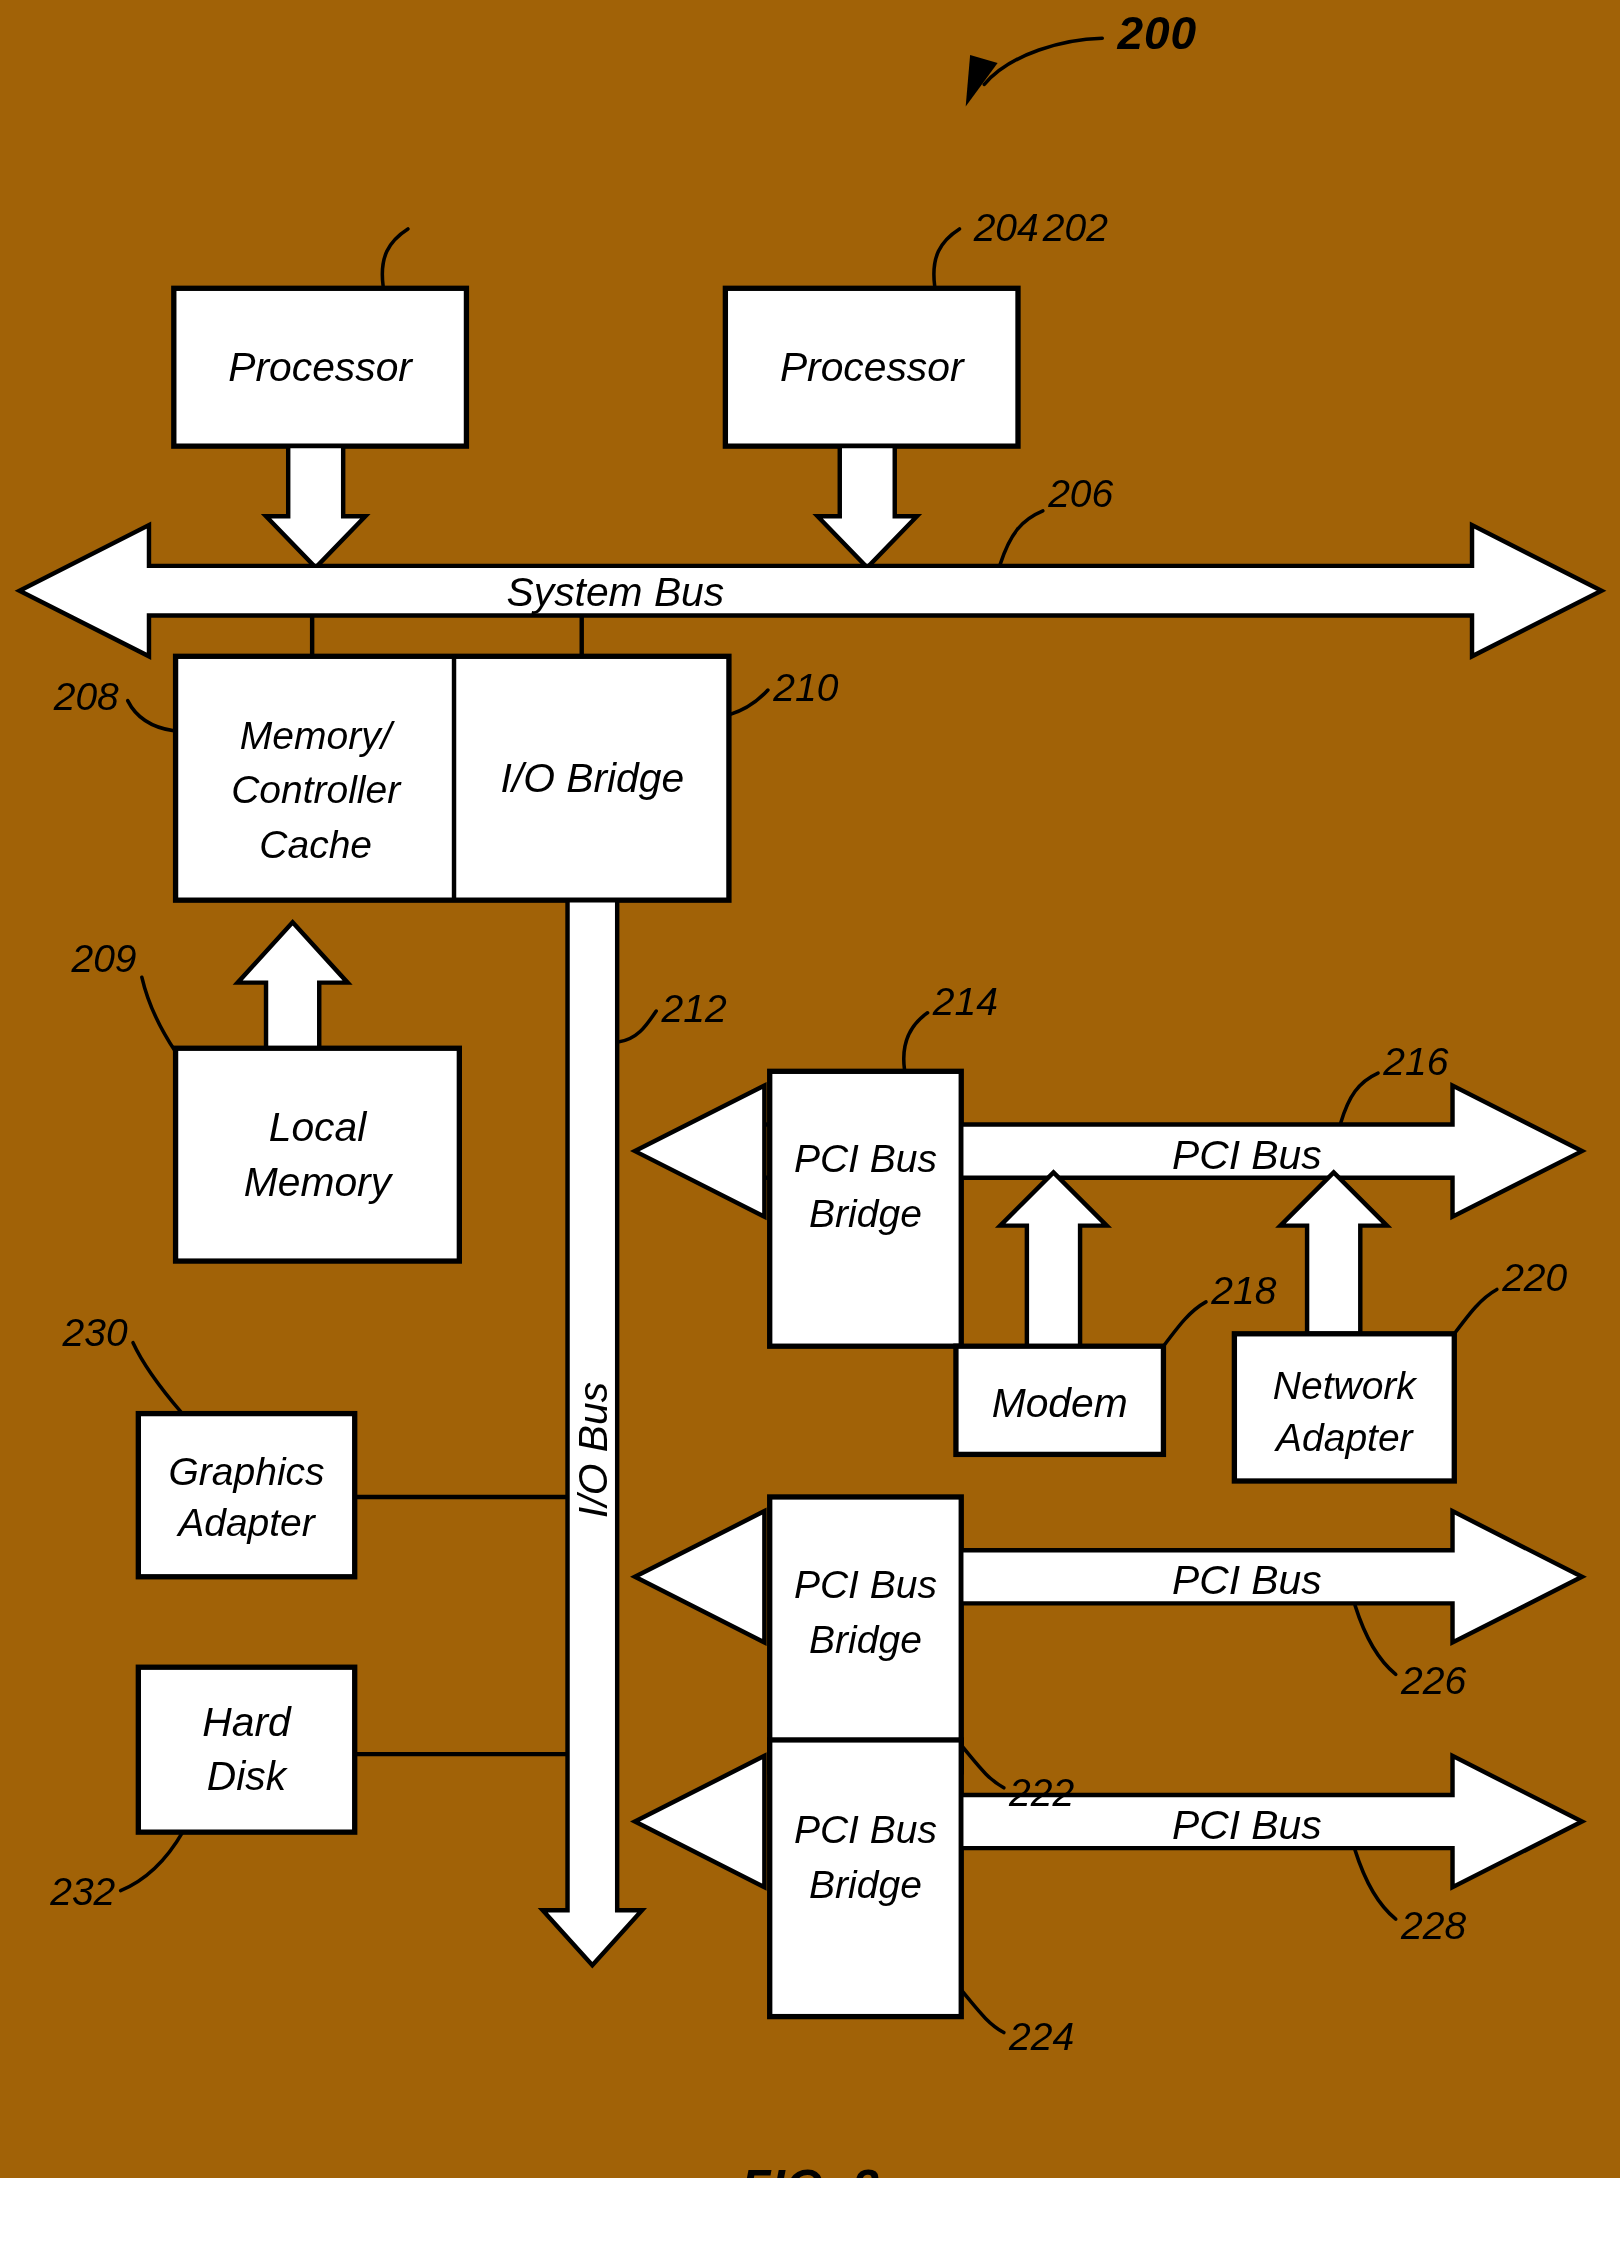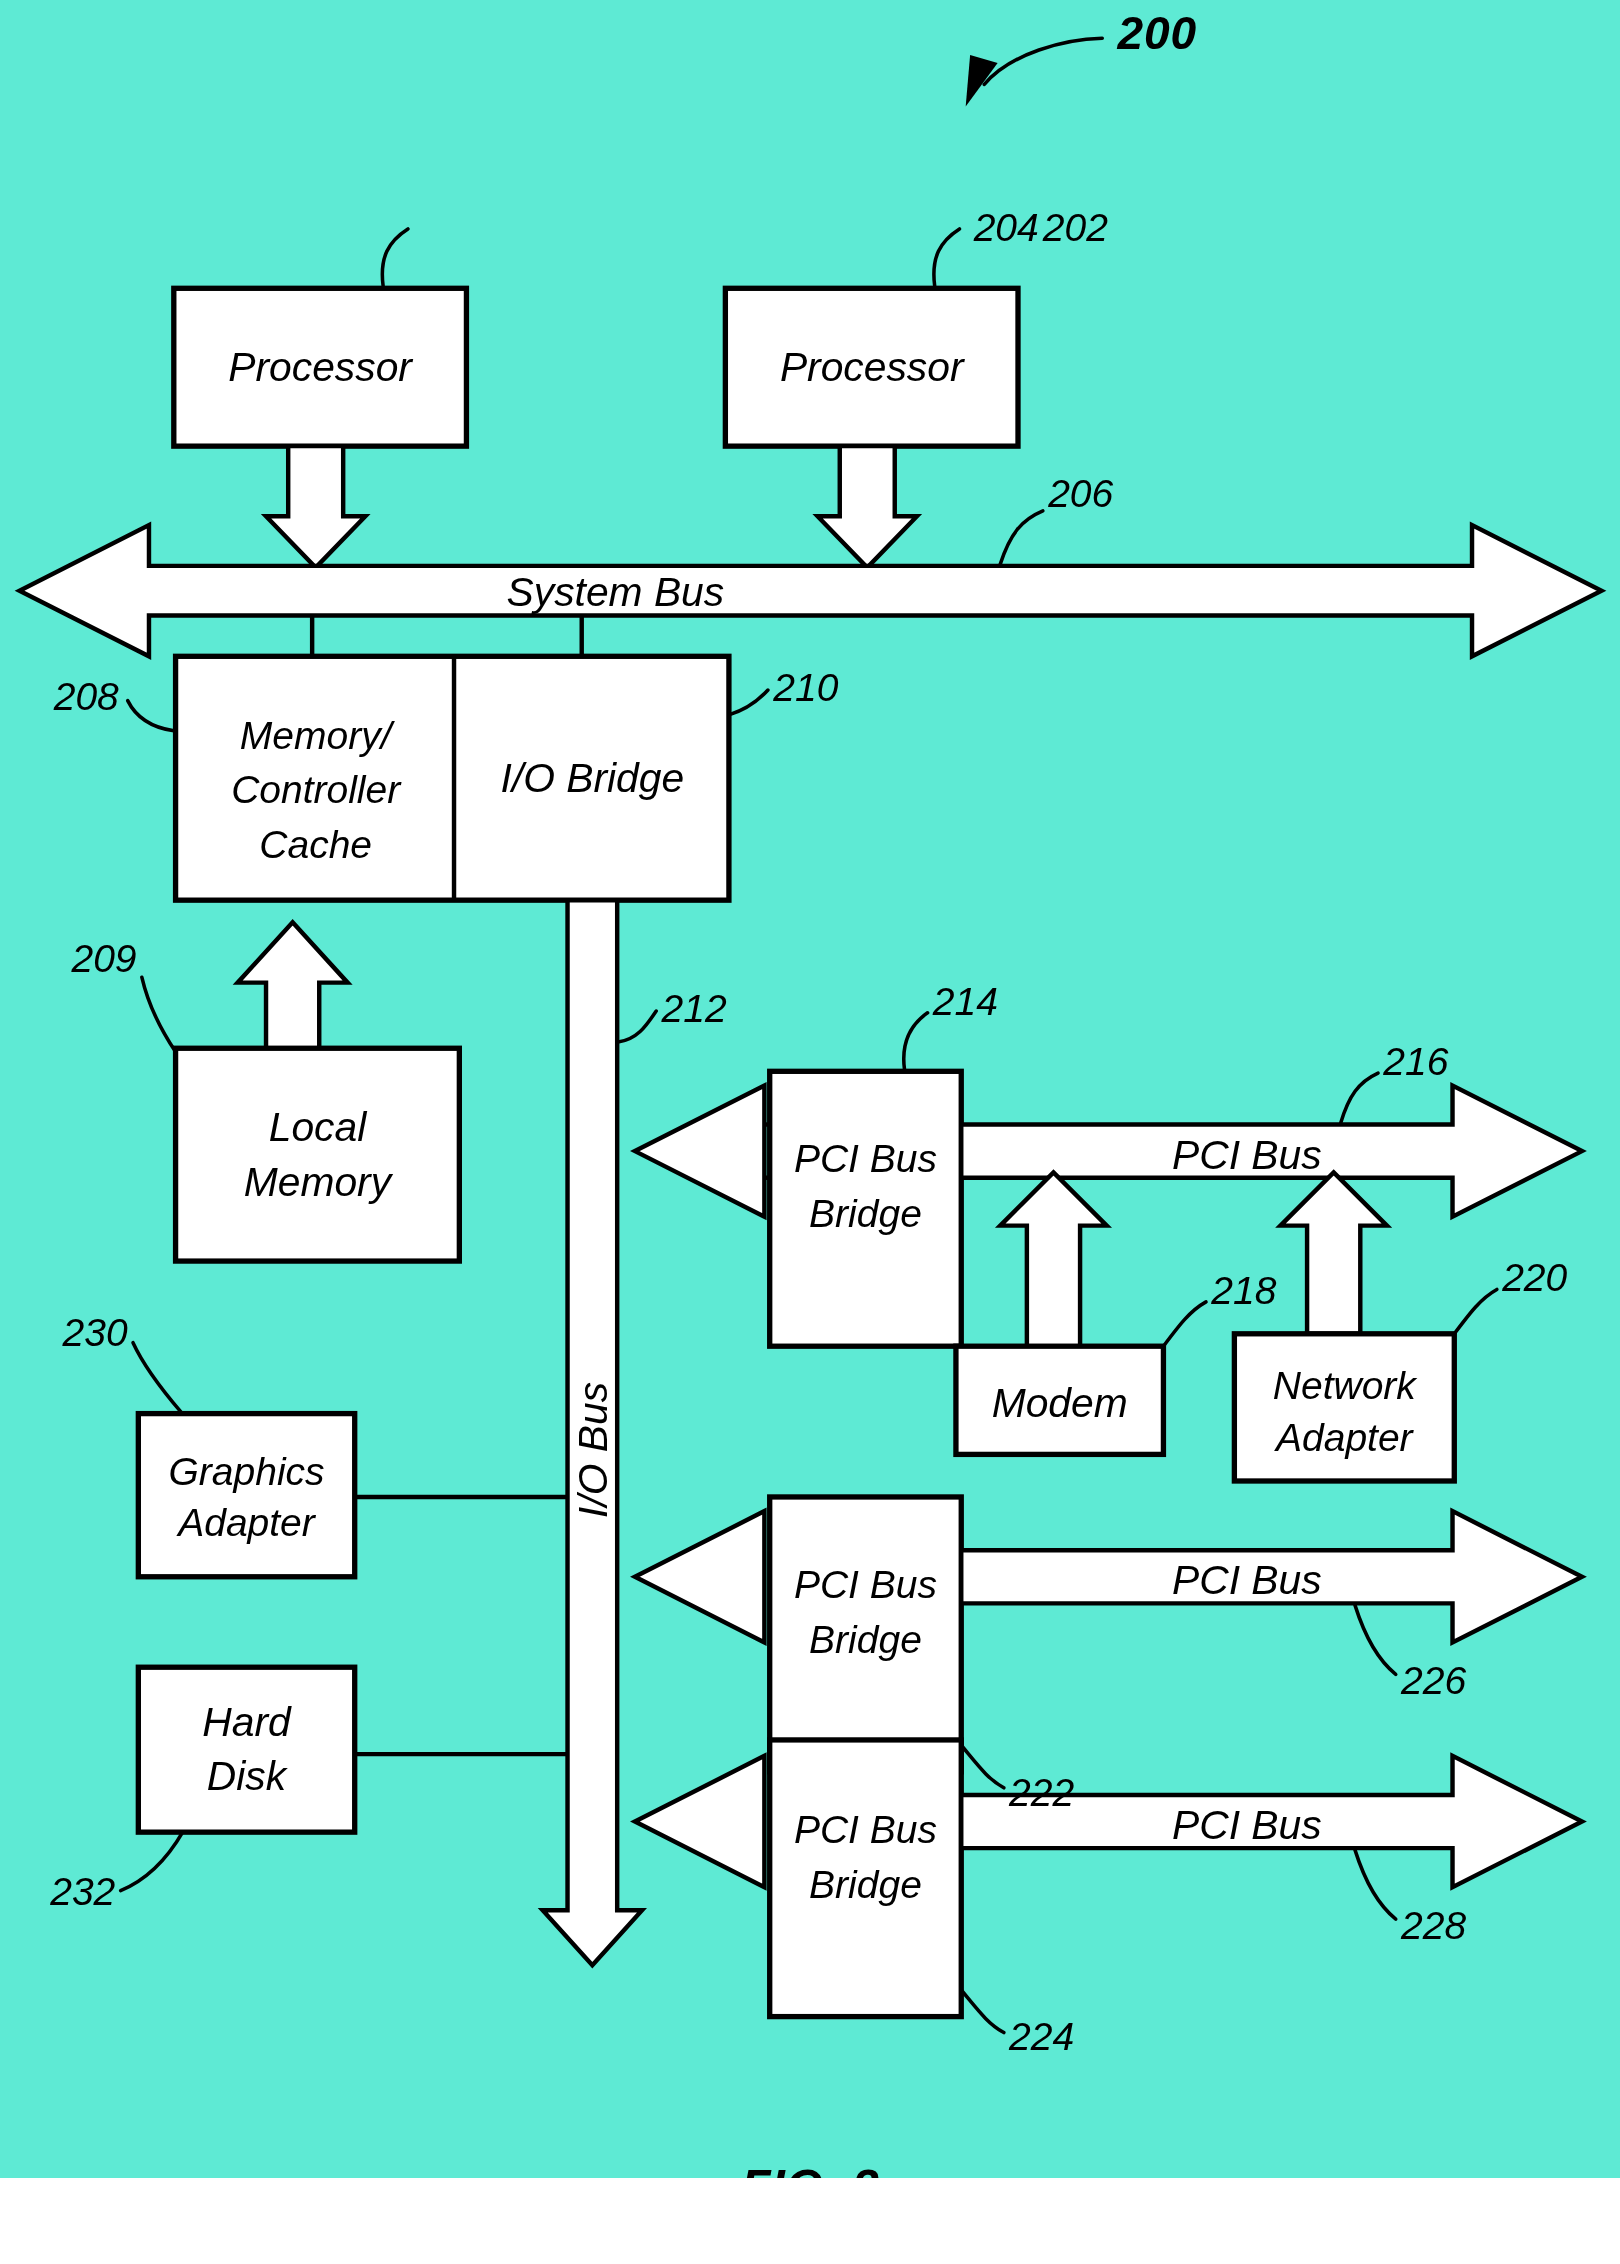--- a/index.html
+++ b/index.html
@@ -7,21 +7,21 @@
     padding: 0;
     background: #ffffff;
   }
   body {
     font-family: "Liberation Sans", sans-serif;
   }
   #figure-root {
     position: relative;
     width: 1621px;
     height: 2178px;
-    background: #5eead4;
+    background: #a16207;
     overflow: hidden;
   }
   #figure-svg {
     position: absolute;
     top: 0;
     left: 0;
     width: 1621px;
     height: 2265px;
   }
   .stroke {

